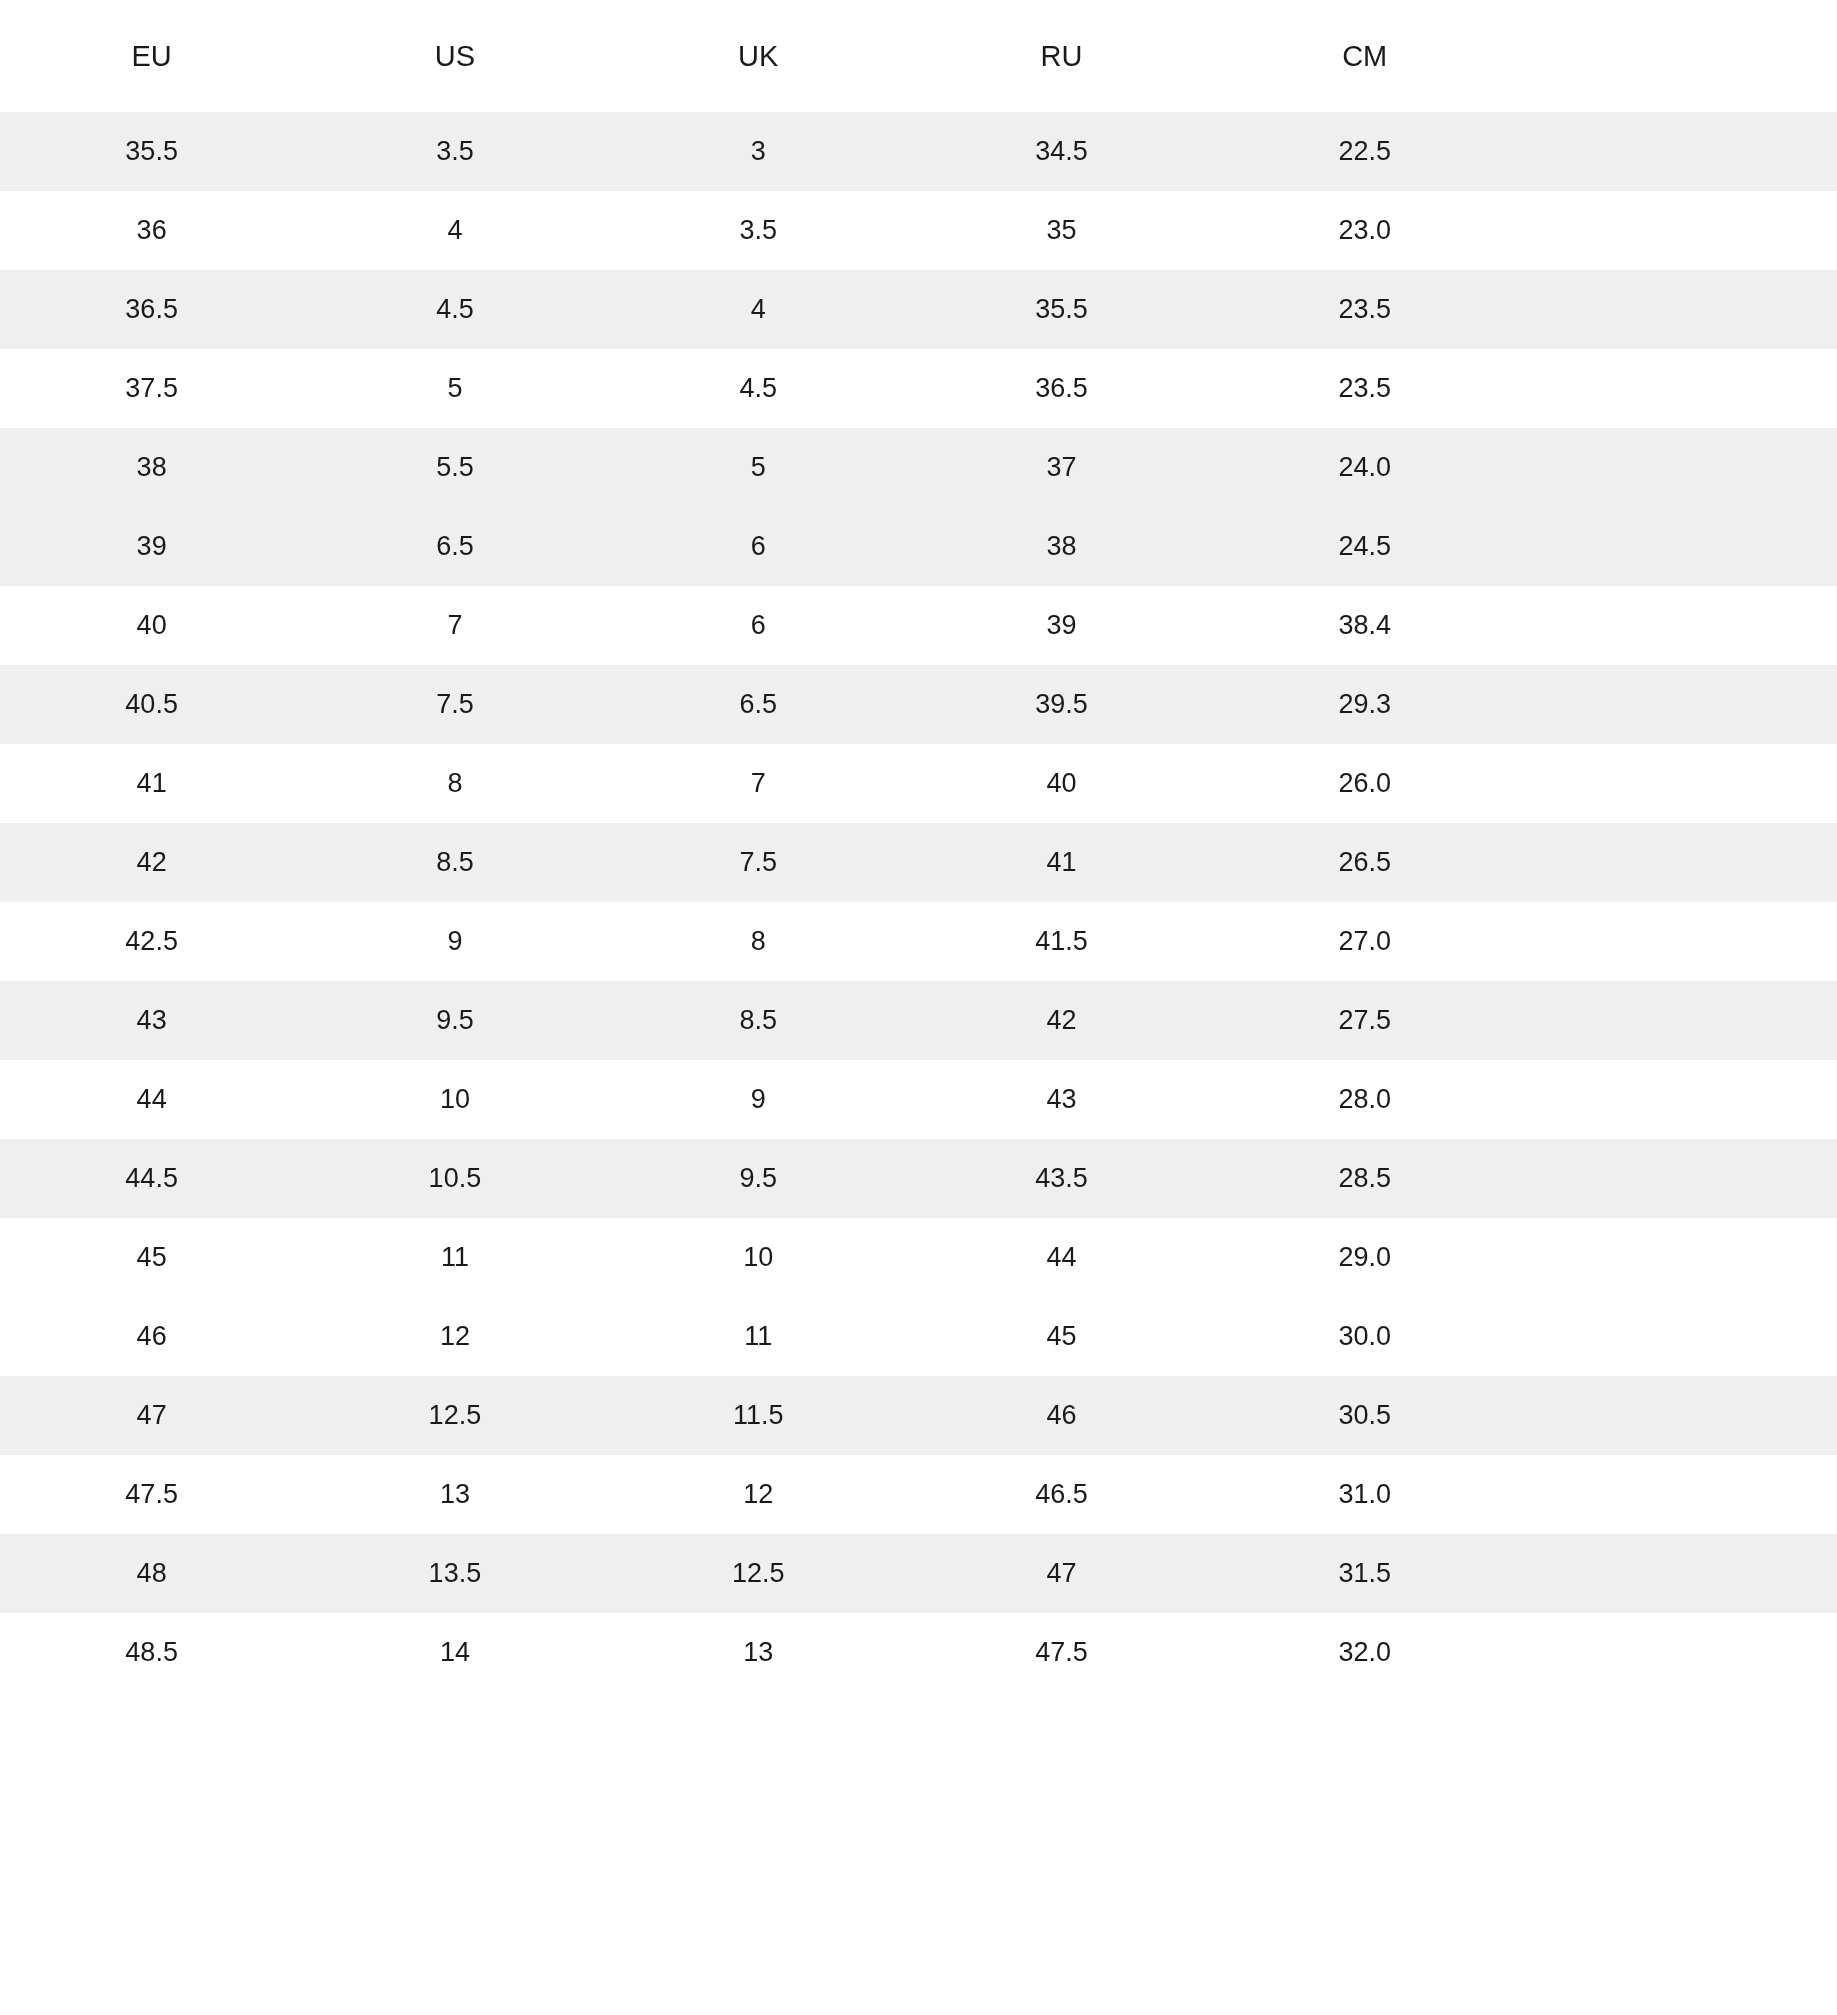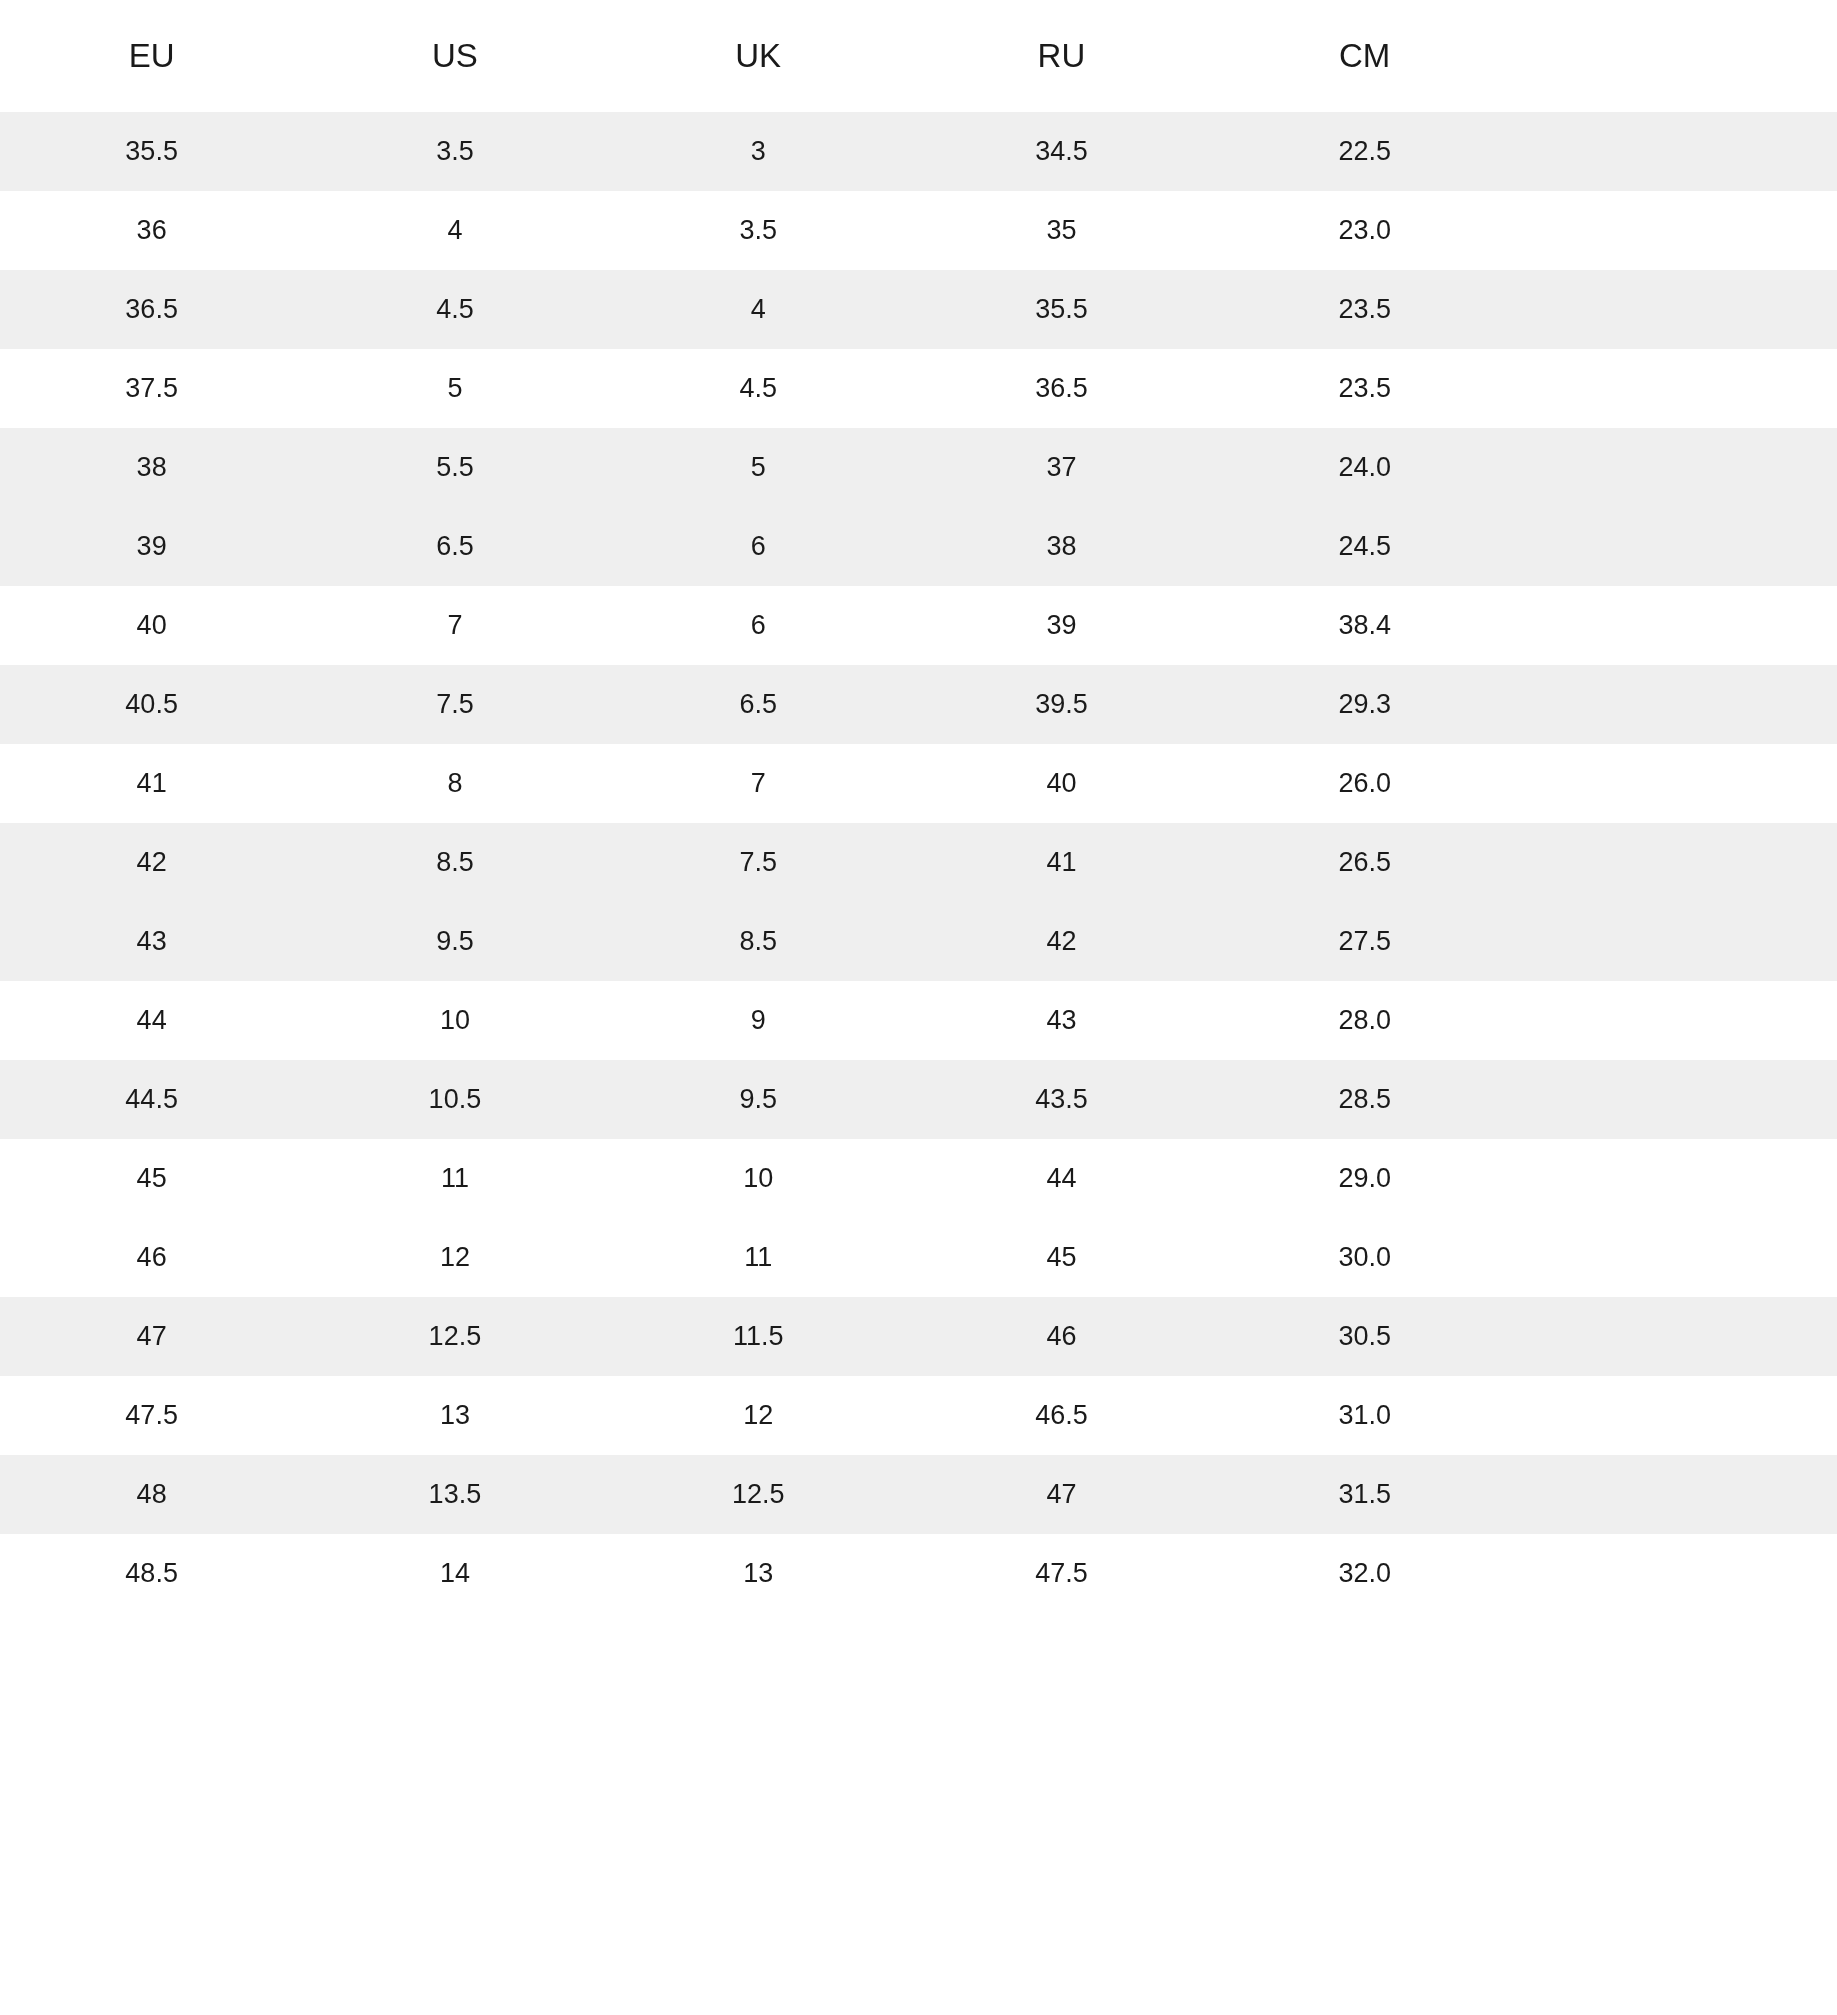--- a/index.html
+++ b/index.html
@@ -28,21 +28,21 @@
     font-weight: 400;
     font-size: 27px;
     line-height: 1.2;
     color: #1a1a1a;
     padding: 0;
     border: none;
   }
   table.size-table thead th {
     height: 112px;
     vertical-align: middle;
-    font-size: 33px;
+    font-size: 29px;
     background: #ffffff;
   }
   table.size-table tbody td {
     height: 79px;
     vertical-align: middle;
   }
   table.size-table tbody tr.odd td {
     background: #efefef;
   }
   table.size-table tbody tr.even td {
@@ -153,20 +153,28 @@
           <td></td>
         </tr>
         <tr class="odd">
           <td>42</td>
           <td>8.5</td>
           <td>7.5</td>
           <td>41</td>
           <td>26.5</td>
           <td></td>
         </tr>
+        <tr class="even">
+          <td>42.5</td>
+          <td>9</td>
+          <td>8</td>
+          <td>41.5</td>
+          <td>27.0</td>
+          <td></td>
+        </tr>
         <tr class="odd">
           <td>43</td>
           <td>9.5</td>
           <td>8.5</td>
           <td>42</td>
           <td>27.5</td>
           <td></td>
         </tr>
         <tr class="even">
           <td>44</td>

